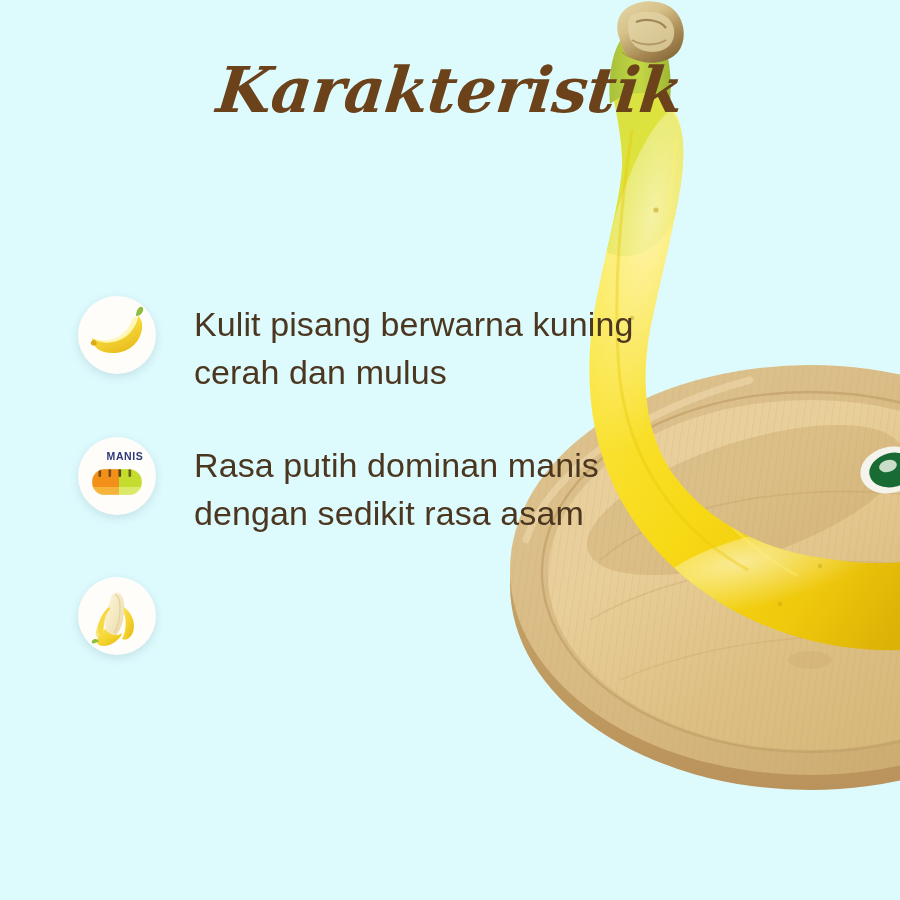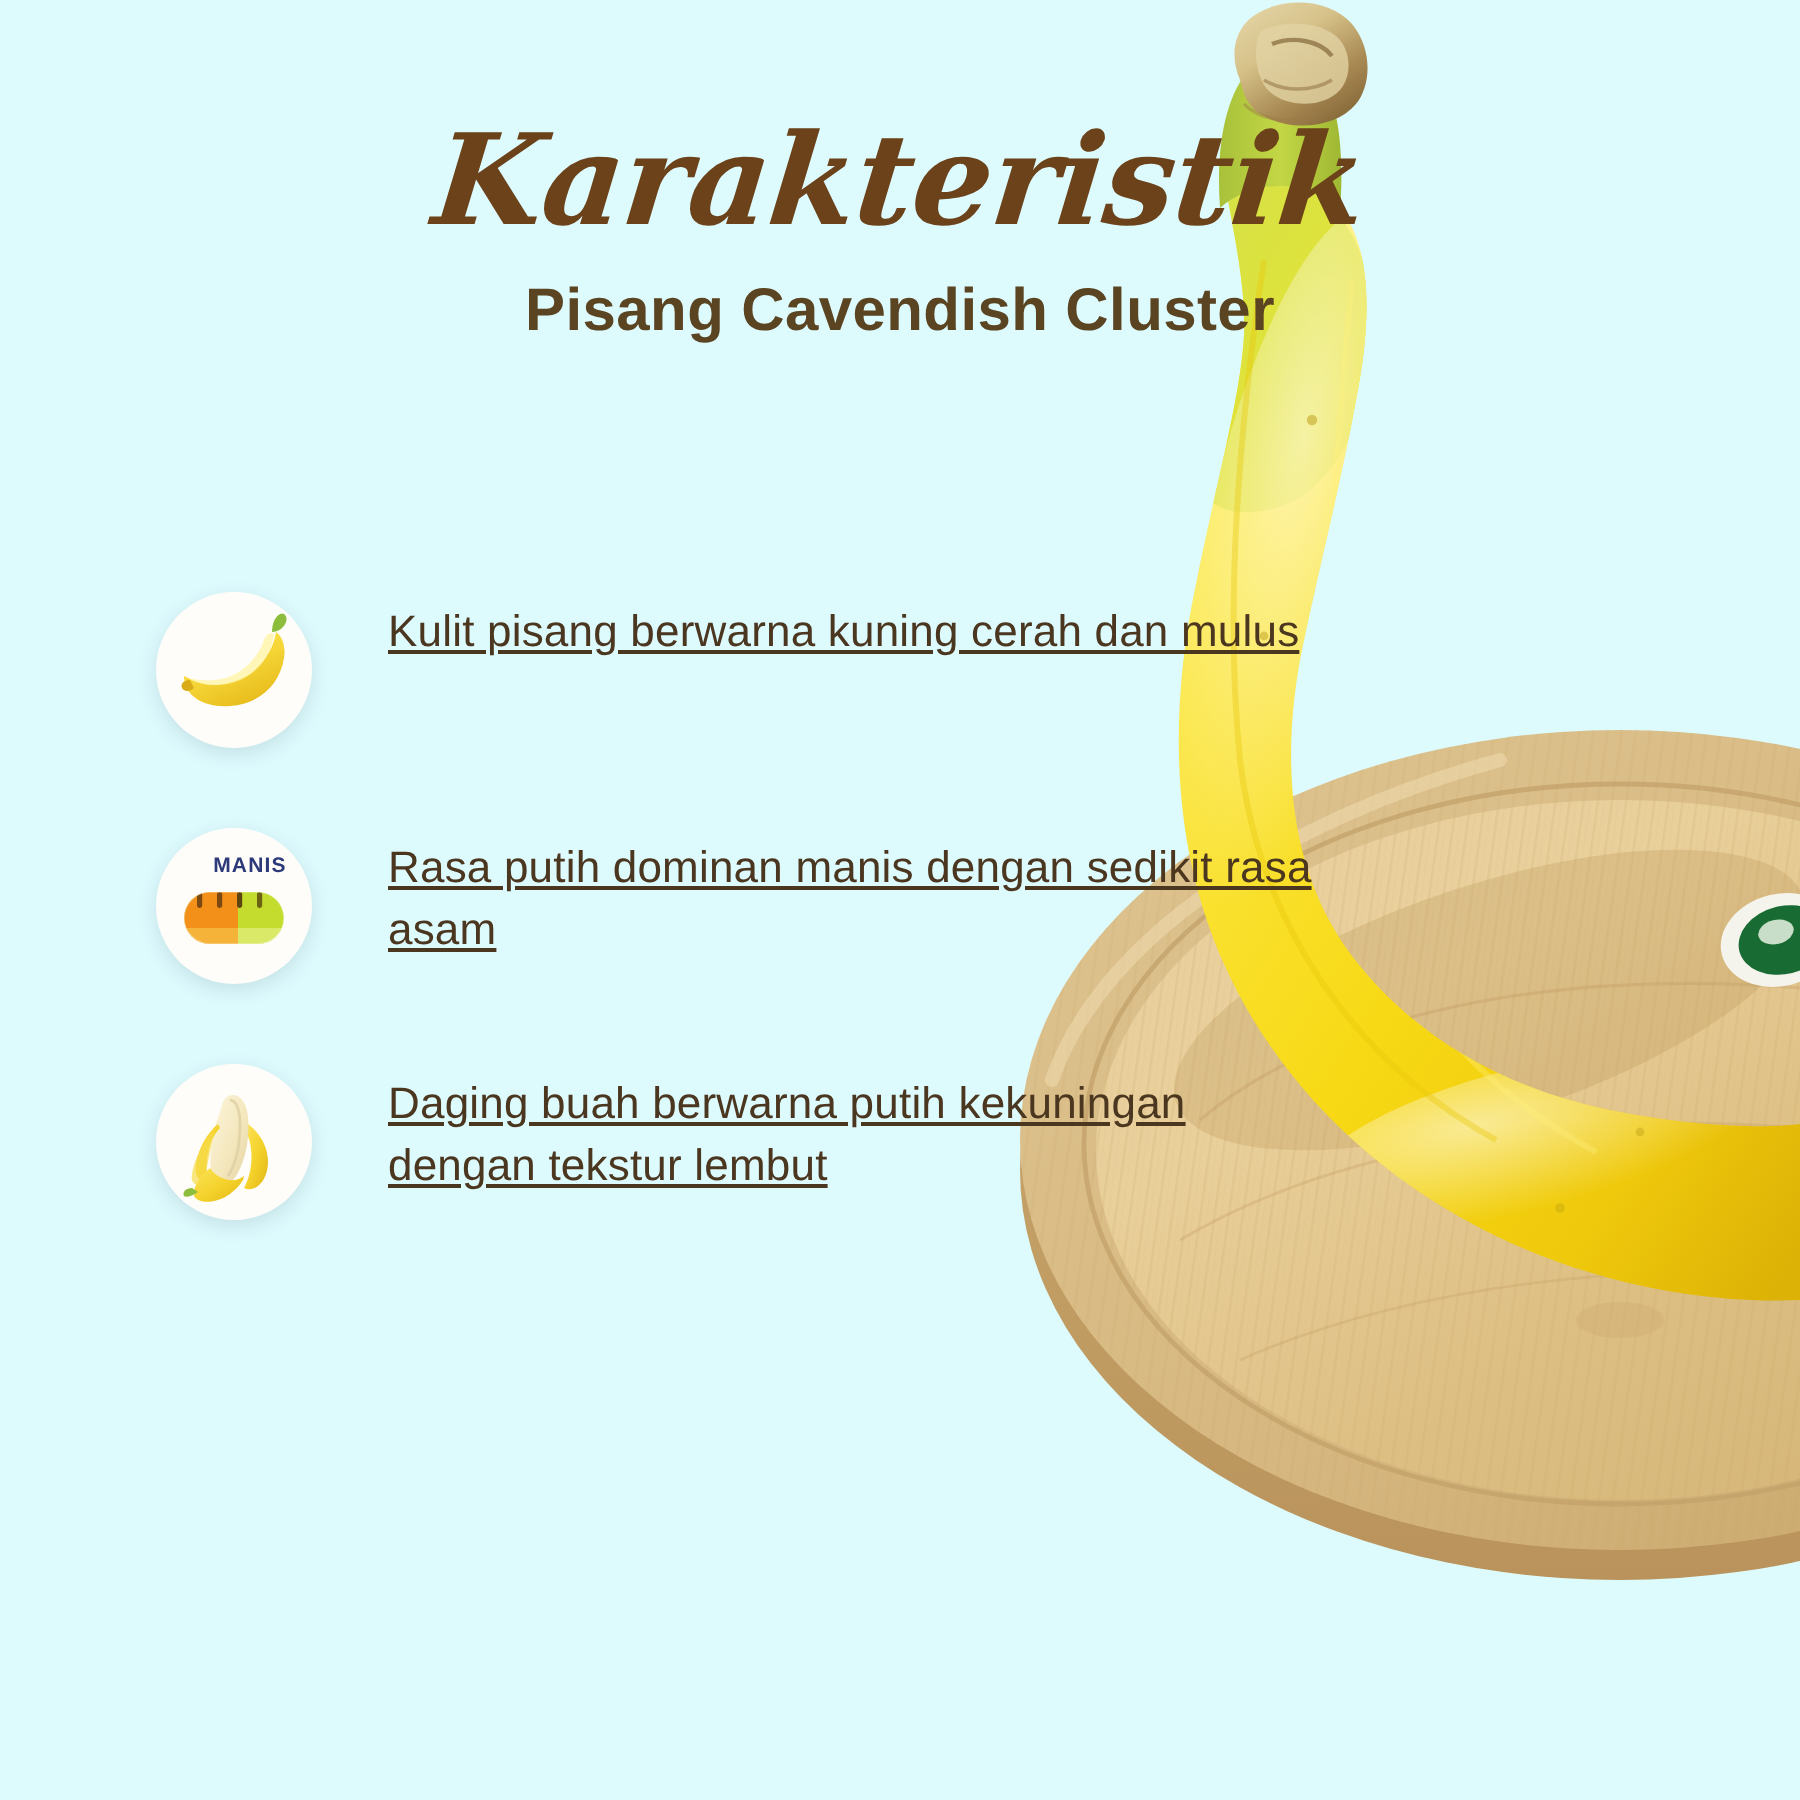--- a/index.html
+++ b/index.html
@@ -78,26 +78,25 @@
     background: #fffdf9;
     box-shadow: 0 3px 9px rgba(90,120,130,0.18);
     position: relative;
     overflow: hidden;
   }
 
   .feature-text {
     flex: 1 1 auto;
     padding-left: 38px;
     padding-top: 4px;
-    font-size: 22px;
+    font-size: 34px;
     line-height: 1.42;
     color: #4b3620;
     font-weight: 400;
     letter-spacing: 0.1px;
-    text-decoration: underline;
   }
 
   
   .ico-banana { position:absolute; left:0; top:0; width:100%; height:100%; }
 
   
   .ico-manis { position:absolute; left:0; top:0; width:100%; height:100%; }
   .manis-label {
     position: absolute;
     top: 13px;
@@ -257,21 +256,20 @@
           <ellipse cx="410" cy="470" rx="30" ry="23" fill="#f4f3ec" transform="rotate(-14 410 470)"></ellipse>
           <ellipse cx="412" cy="470" rx="23" ry="17" fill="#186b33" transform="rotate(-14 412 470)"></ellipse>
           <ellipse cx="408" cy="466" rx="9" ry="6" fill="#e9f2e4" opacity="0.85" transform="rotate(-14 408 466)"></ellipse>
         </g>
       </g>
     </svg>
   </div>
 
   <div class="header">
     <div class="title">Karakteristik</div>
-    <div class="subtitle">Pisang Cavendish Cluster</div>
   </div>
 
   <div class="features">
 
     <div class="feature">
       <div class="icon-circle">
         <svg class="ico-banana" viewBox="0 0 78 78" xmlns="http://www.w3.org/2000/svg">
           <defs>
             <linearGradient id="ib1" x1="0" y1="0" x2="0.6" y2="1">
               <stop offset="0%" stop-color="#fde96f"></stop>
@@ -343,17 +341,16 @@
           <path d="M31,30 C26,34 21,42 20,50 C19,56 22,60 26,58
                    C24,50 26,38 32,32 Z" fill="url(#peel)"></path>
           <path d="M29,34 C23,40 19,48 18,55 C17,60 21,62 24,59" fill="#f7dc4a" opacity="0.7"></path>
 
           <path d="M27,52 C22,56 18,62 19,66 C21,70 30,70 37,65
                    C42,61 44,58 44,56 C39,60 31,58 27,52 Z" fill="url(#peel)"></path>
 
           <path d="M21,64 C18,66 15,67 14,66 C13,64 15,62 18,62 Z" fill="#8dbd3c"></path>
         </svg>
       </div>
-      <div class="feature-text">Daging buah berwarna putih kekuningan dengan tekstur lembut</div>
     </div>
 
   </div>
 </div>
 
 </body></html>

